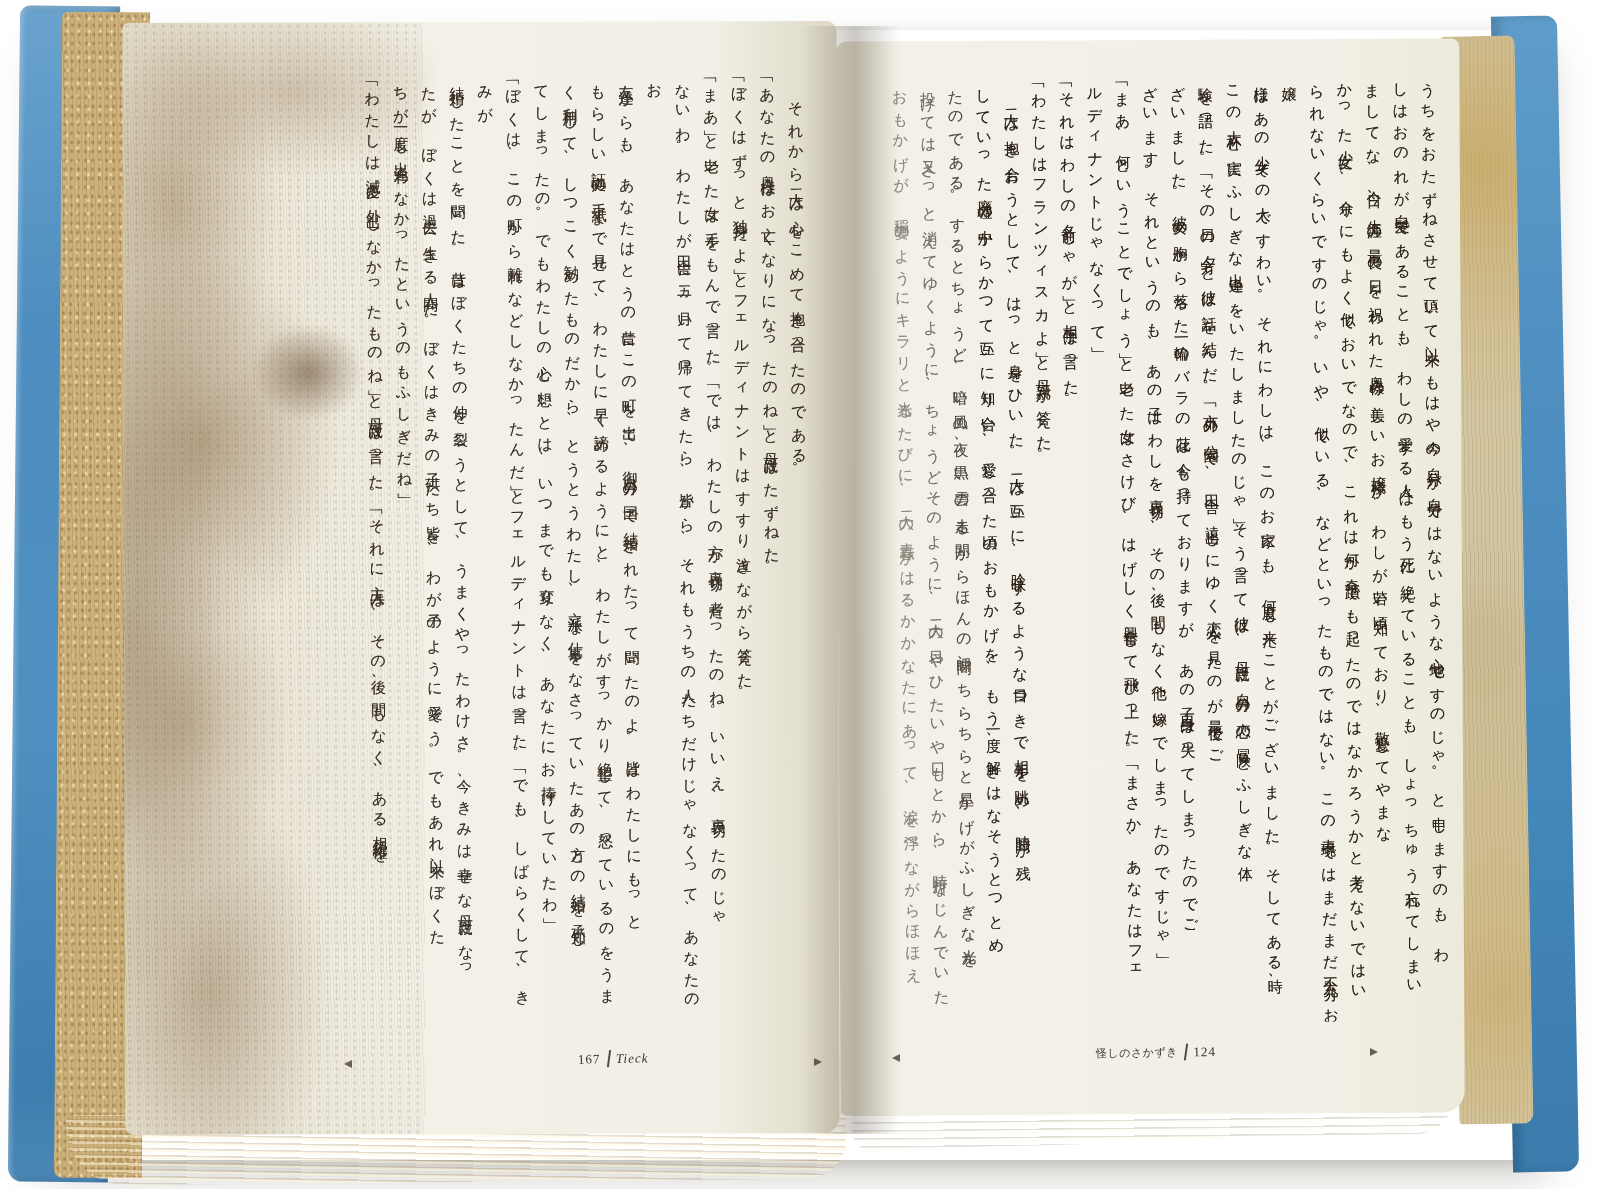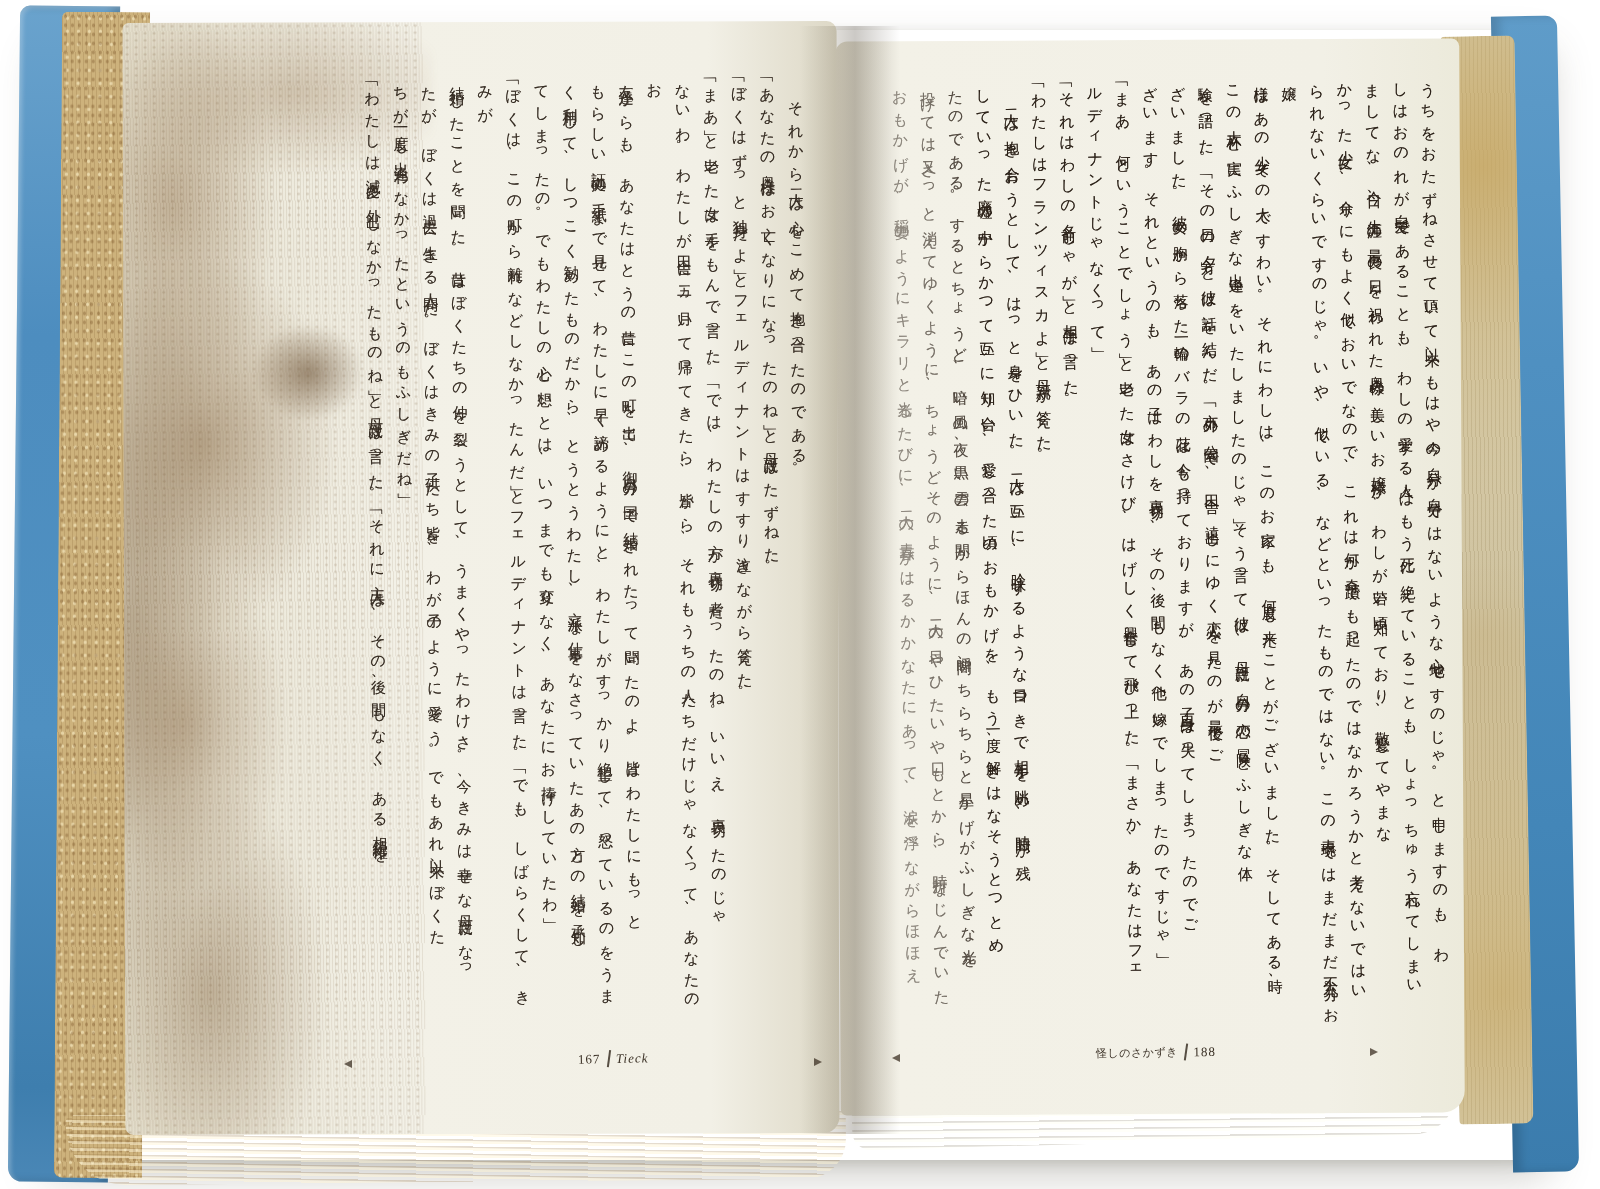--- a/index.html
+++ b/index.html
@@ -192,20 +192,20 @@
 
   <div class="footer footer-left">
     <span>167</span>
     <span class="rule"></span>
     <span class="author">Tieck</span>
   </div>
 
   <div class="footer footer-right">
     <span class="story-title">怪しのさかずき</span>
     <span class="rule"></span>
-    <span>188</span>
+    <span>124</span>
   </div>
 
   <div class="orn orn-left  orn-l1"></div>
   <div class="orn orn-right orn-l2"></div>
   <div class="orn orn-left  orn-r1"></div>
   <div class="orn orn-right orn-r2"></div>
 </div>
 
 </body></html>

